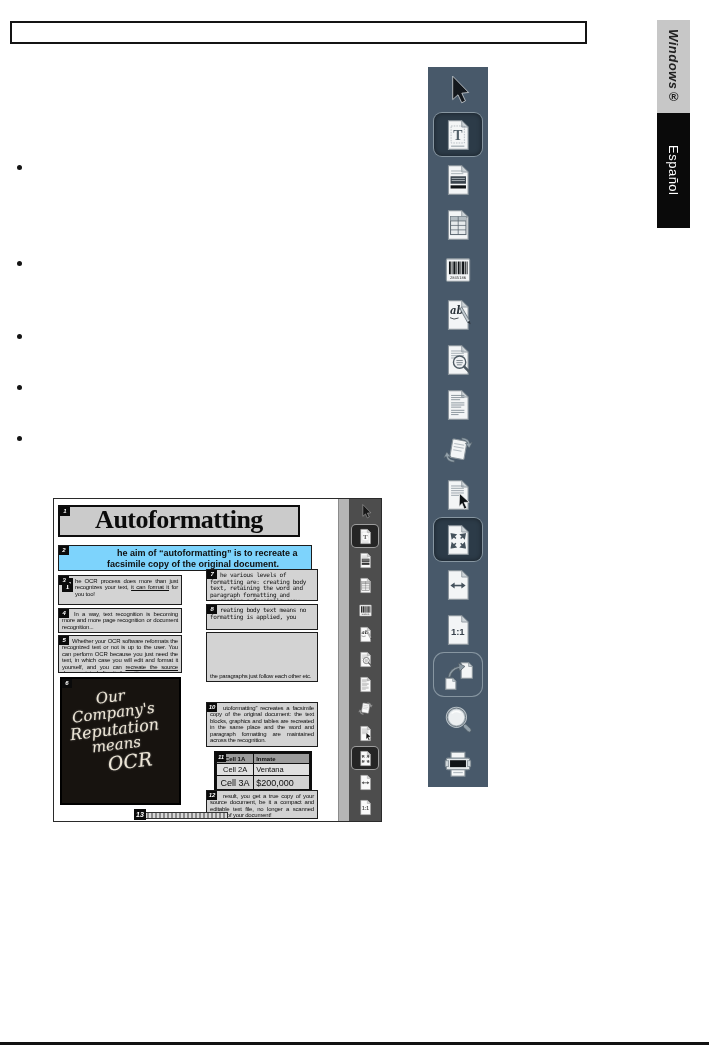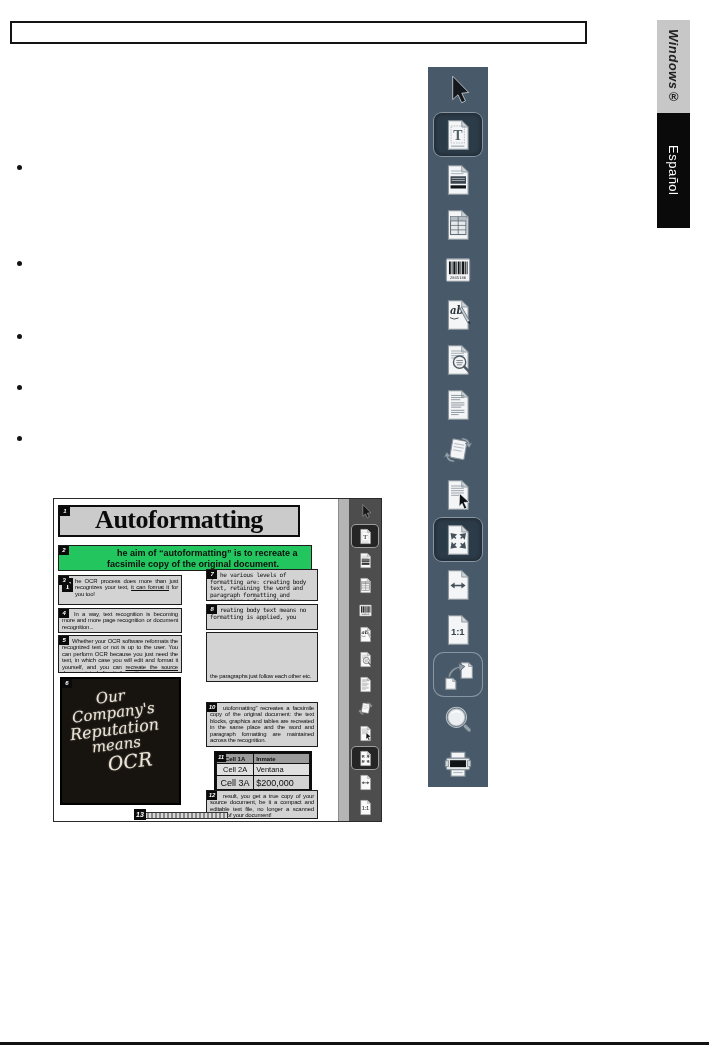--- a/index.html
+++ b/index.html
@@ -34,21 +34,21 @@
             filter:grayscale(1) brightness(1.02);}
   .mini-item.selected .mini-box{background:#242424;box-shadow:0 0 0 1px #9a9a9a;}
   
   .blk{position:absolute;background:#d3d3d3;border:1px solid #1c1c1c;box-sizing:border-box;color:#0e0e0e;
        overflow:hidden;padding:2px 3px;}
   .marker{position:absolute;left:0;top:0;min-width:8px;height:9px;line-height:9px;background:#0a0a0a;color:#fff;
           font-weight:bold;font-size:6px;text-align:center;z-index:3;font-family:"Liberation Sans",sans-serif;padding:0 1px;}
   .blk-title{left:4px;top:6px;width:242px;height:32px;border:2px solid #0d0d0d;background:#cbcbcb;
              display:flex;align-items:flex-end;justify-content:center;padding:0;}
   .blk-title .t{font-family:"Liberation Serif",serif;font-weight:bold;font-size:26px;letter-spacing:-.5px;color:#0b0b0b;white-space:nowrap;}
-  .blk-tagline{left:4px;top:46px;width:254px;height:26px;font-size:9px;font-weight:bold;line-height:11px;background:#22c55e;padding-left:48px;}
+  .blk-tagline{left:4px;top:46px;width:254px;height:26px;font-size:9px;font-weight:bold;line-height:11px;background:#7dd3fc;padding-left:48px;}
   .blk-tagline .txt{display:block;text-indent:10px;}
   .small-sans{font-size:6px;line-height:6.4px;letter-spacing:-.2px;text-align:justify;}
   .small-mono{font-family:"DejaVu Sans Mono",monospace;font-size:6px;line-height:6.6px;letter-spacing:-.3px;}
   .blk-b3{left:4px;top:76px;width:124px;height:30px;}
   .dropcap{float:left;width:11px;height:14px;background:#0c0c0c;color:#fff;font-family:"Liberation Serif",serif;
            font-size:11px;line-height:14px;text-align:center;margin:0 2px 0 0;}
   .blk-b4{left:4px;top:109px;width:124px;height:25px;}
   .blk-b4 .txt{display:block;text-indent:12px;}
   .blk-b5{left:4px;top:136px;width:124px;height:38px;}
   .blk-b5 .txt{display:block;text-indent:10px;}

